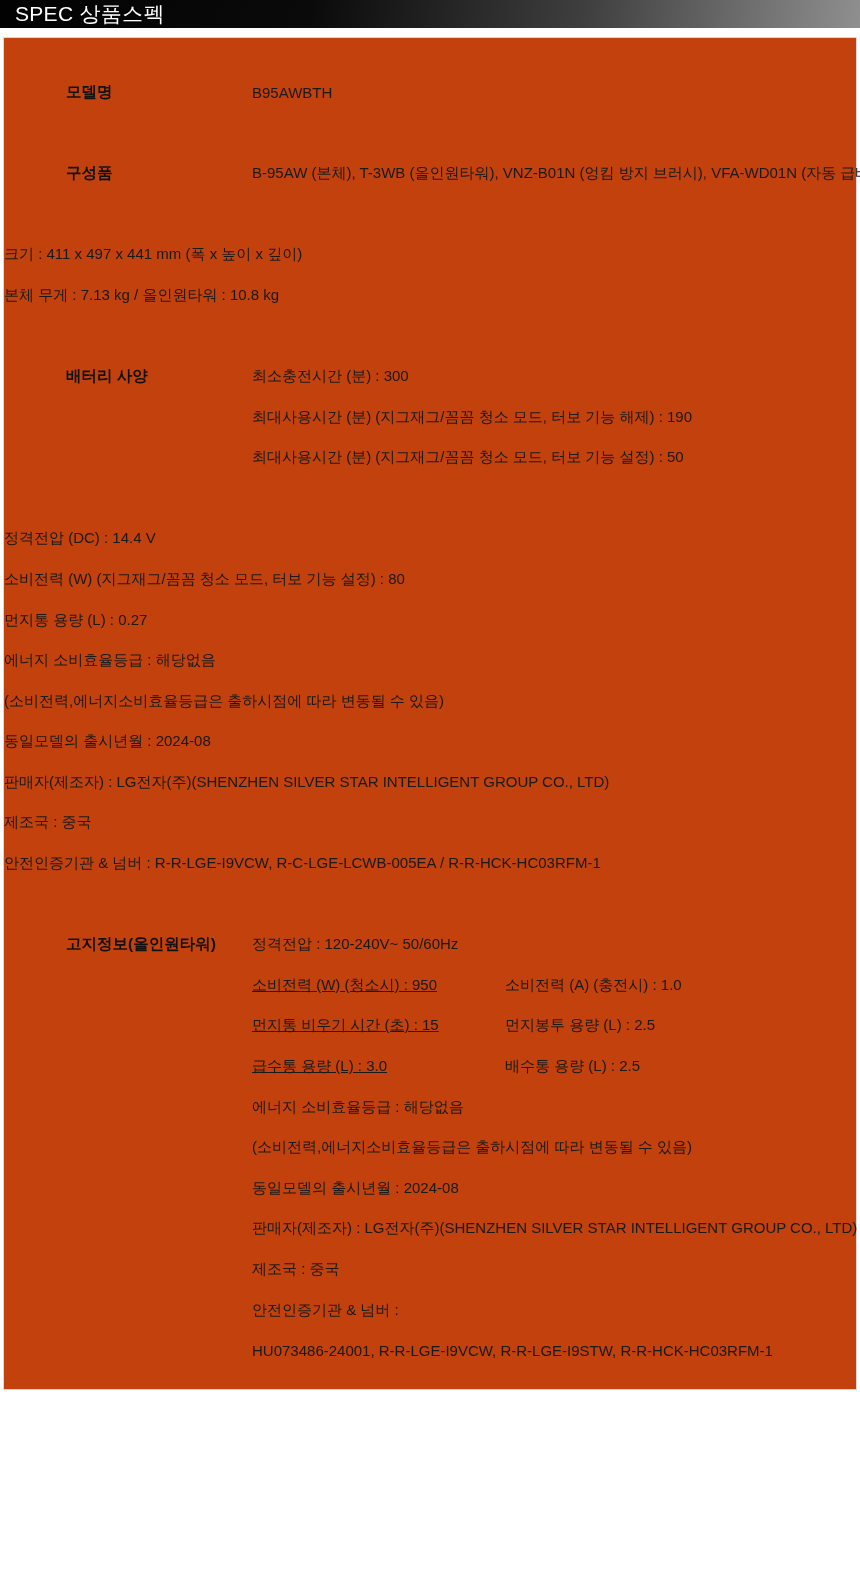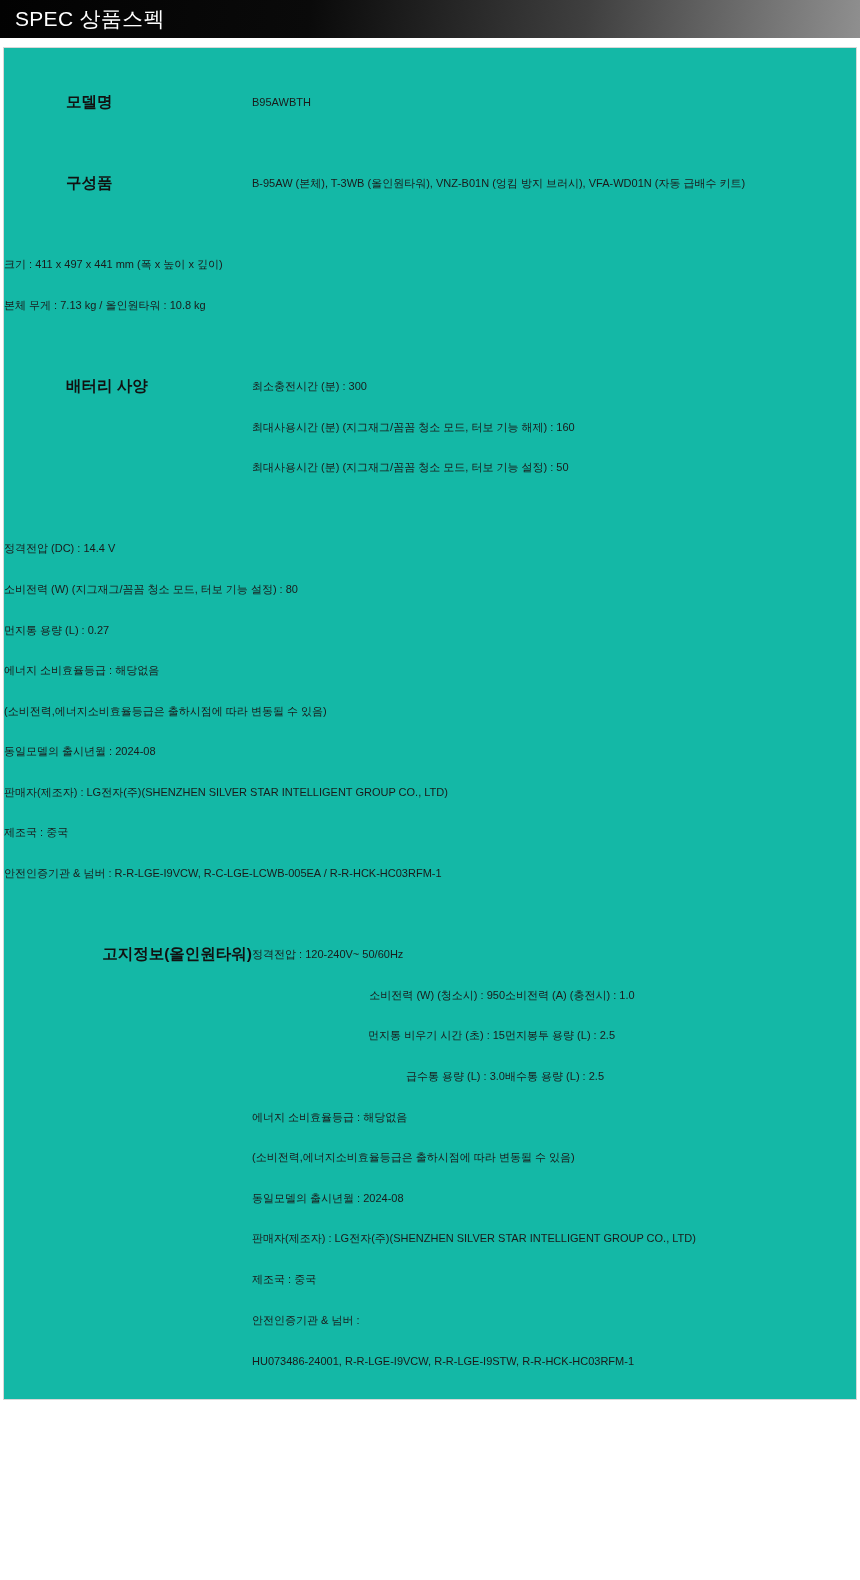--- a/index.html
+++ b/index.html
@@ -9,73 +9,74 @@
   }
   body {
     width: 860px;
     height: 1580px;
     font-family: "Liberation Sans", "DejaVu Sans", sans-serif;
     color: #1a1a1a;
     overflow: hidden;
   }
   
   .spec-header {
-    height: 38px;
+    height: 28px;
     display: flex;
     align-items: center;
     padding-left: 15px;
     background: linear-gradient(97deg, #020202 0%, #0a0a0a 36%, #3f3f3f 68%, #8f8f8f 100%);
   }
   .spec-header .title {
     color: #ffffff;
     font-size: 21px;
     font-weight: 500;
     letter-spacing: 0.3px;
     white-space: nowrap;
   }
   
   .spec-box {
     margin: 9px 3px 0 3px;
     border: 1px solid #d8d8d8;
     padding: 34px 0 18px 0;
-    background: #14b8a6;
+    background: #c2410c;
     box-sizing: border-box;
   }
   .spec-row {
     display: flex;
     align-items: flex-start;
     margin-bottom: 40.6px;
   }
-  .spec-row:last-child { margin-bottom: 0; text-align: right; }
+  .spec-row:last-child { margin-bottom: 0; }
   .spec-label {
     flex: none;
     width: 186px;
     padding-left: 62px;
     box-sizing: content-box;
     font-size: 15.5px;
     font-weight: 700;
     color: #111111;
     line-height: 40.6px;
     white-space: nowrap;
   }
   .spec-values {
     flex: 1;
     min-width: 0;
   }
   .spec-line {
     height: 40.6px;
     display: flex;
     align-items: center;
     white-space: nowrap;
-    font-size: 11px;
+    font-size: 15px;
     color: #1a1a1a;
   }
   .spec-line .col-first {
     flex: none;
     width: 253px;
+    text-decoration: underline;
   }
   .spec-line .col {
     overflow: visible;
   }
 </style>
 </head>
 <body>
 
 <div class="spec-header">
   <span class="title">SPEC 상품스펙</span>
@@ -108,21 +109,21 @@
         </div>
       </div>
   </div>
     <div class="spec-row">
     <div class="spec-label">배터리 사양</div>
     <div class="spec-values">
         <div class="spec-line">
           <span class="col">최소충전시간 (분) : 300</span>
         </div>
         <div class="spec-line">
-          <span class="col">최대사용시간 (분) (지그재그/꼼꼼 청소 모드, 터보 기능 해제) : 160</span>
+          <span class="col">최대사용시간 (분) (지그재그/꼼꼼 청소 모드, 터보 기능 해제) : 190</span>
         </div>
         <div class="spec-line">
           <span class="col">최대사용시간 (분) (지그재그/꼼꼼 청소 모드, 터보 기능 설정) : 50</span>
         </div>
       </div>
   </div>
     <div class="spec-row">
     <div class="spec-values">
         <div class="spec-line">
           <span class="col">정격전압 (DC) : 14.4 V</span>

